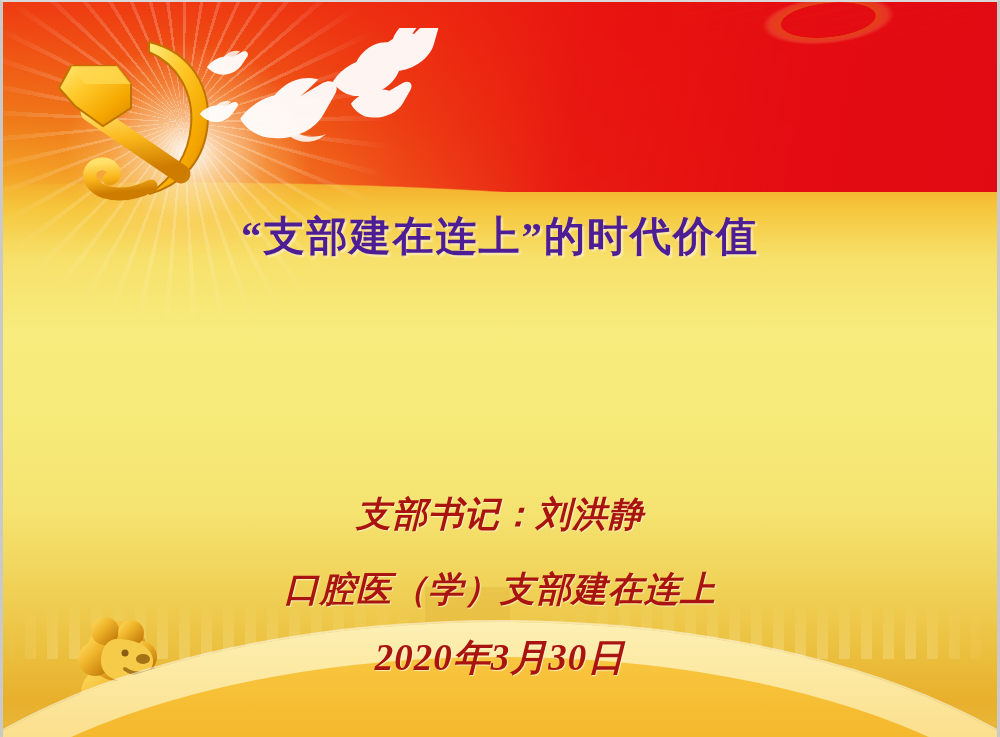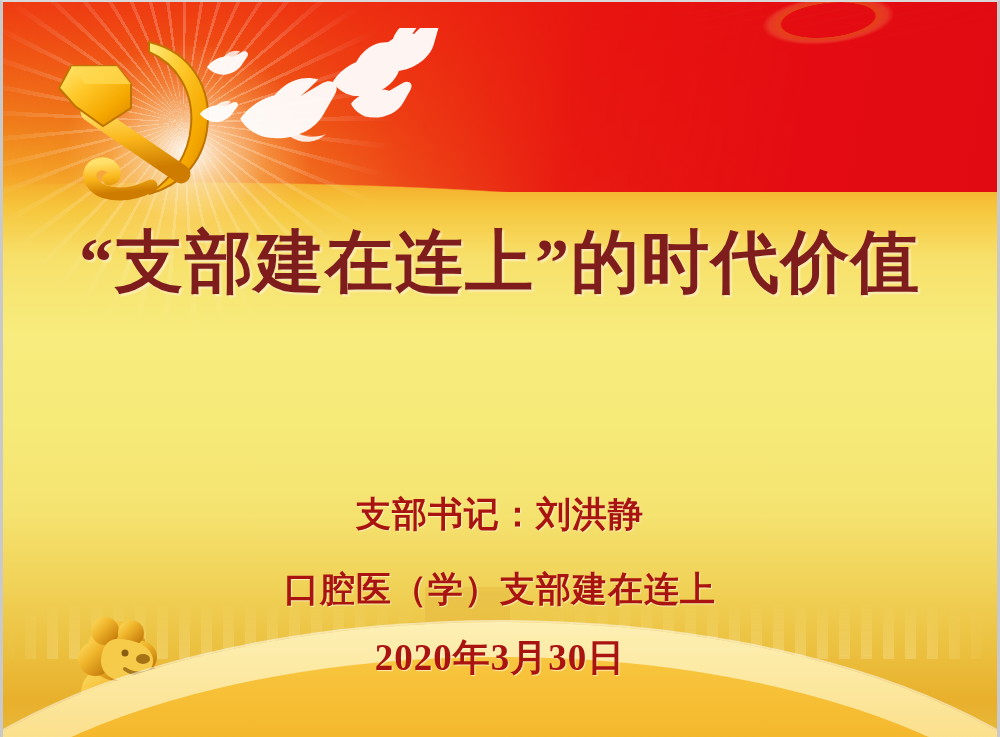--- a/index.html
+++ b/index.html
@@ -189,34 +189,35 @@
   .emblem{position:absolute;left:28px;top:24px;width:210px;height:185px;}
 
   
   .doves{position:absolute;left:196px;top:26px;width:260px;height:150px;}
 
   
   .lion{position:absolute;left:52px;bottom:0;width:150px;height:130px;}
 
   
   .title{
-    position:absolute;left:0;right:0;top:215px;
+    position:absolute;left:0;right:0;top:207px;
     text-align:center;
     font-family:"Liberation Serif","DejaVu Serif",serif;
     font-weight:bold;
-    font-size:68px;
+    font-size:41px;
     letter-spacing:2px;
-    color:#7f1d1d;
+    color:#4c1d95;
     text-shadow:2px 2px 2px rgba(255,244,200,.85), 1px 1px 0 rgba(120,20,10,.25);
     white-space:nowrap;
   }
   .subtitle-block{
     position:absolute;left:0;right:0;top:495px;
     text-align:center;
     color:#A91410;
+    font-style:italic;
   }
   .sub-line{
     font-family:"Liberation Serif","DejaVu Serif",serif;
     font-weight:bold;
     font-size:35px;
     letter-spacing:1px;
     line-height:1.0;
     text-shadow:1px 1px 1px rgba(255,246,205,.8);
     white-space:nowrap;
   }

